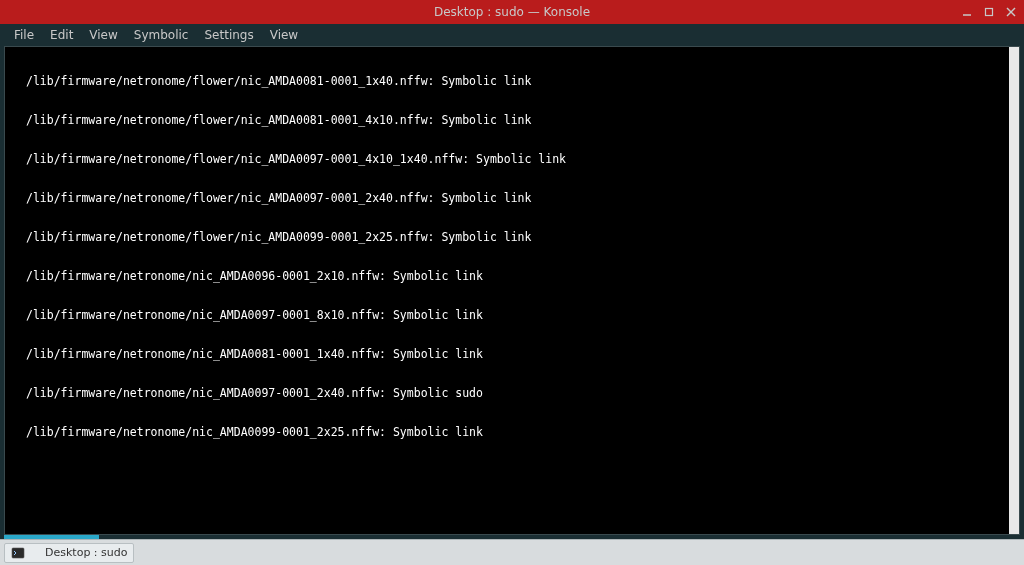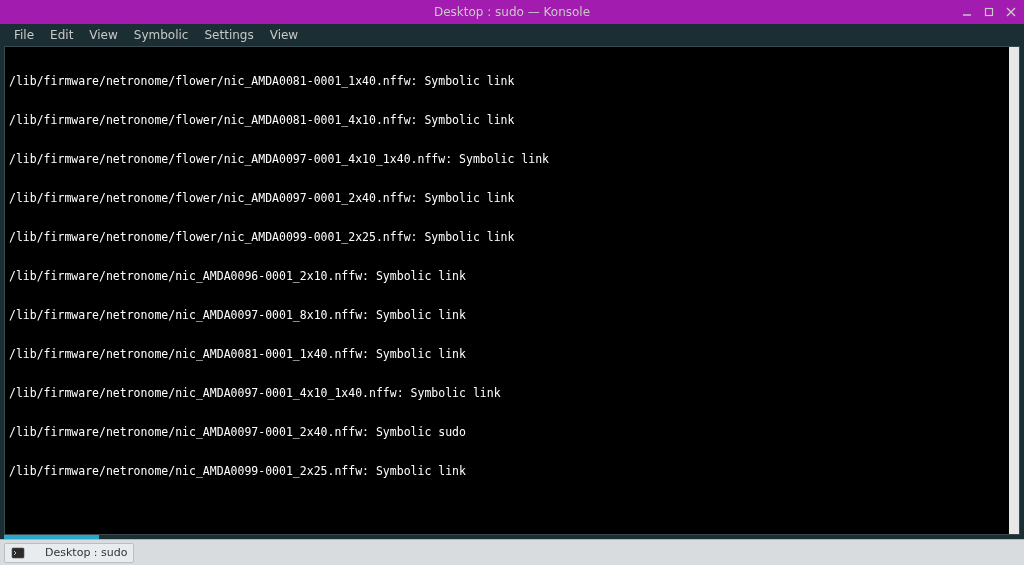--- a/index.html
+++ b/index.html
@@ -9,21 +9,21 @@
       background: #1a2e33;
       font-family: "DejaVu Sans", "Liberation Sans", sans-serif;
       font-size: 12px;
       color: #d0d0d0;
       overflow: hidden;
       display: flex;
       flex-direction: column;
     }
     .titlebar {
       height: 24px;
-      background: #a21caf;
+      background: #b91c1c;
       display: flex;
       align-items: center;
       justify-content: center;
       position: relative;
       flex-shrink: 0;
     }
     .titlebar-title {
       color: #c8c8c8;
       font-size: 12px;
     }
@@ -58,21 +58,21 @@
       padding: 2px 8px;
       color: #c8c8c8;
       font-size: 12px;
       cursor: pointer;
     }
     .terminal-frame {
       flex: 1;
       background: #000;
       border: 1px solid #3a4a4e;
       margin: 0 4px 0 4px;
-      padding: 2px 4px;
+      padding: 2px 21px;
       overflow: hidden;
       position: relative;
       display: flex;
       flex-direction: column;
     }
     .terminal {
       font-family: "DejaVu Sans Mono", "Liberation Mono", monospace;
       font-size: 11.5px;
       line-height: 13px;
       color: #ffffff;
@@ -168,21 +168,20 @@
 <div class="terminal-frame">
   <div class="terminal">
     <div class="term-line">/lib/firmware/netronome/flower/nic_AMDA0081-0001_1x40.nffw: Symbolic link</div>
     <div class="term-line">/lib/firmware/netronome/flower/nic_AMDA0081-0001_4x10.nffw: Symbolic link</div>
     <div class="term-line">/lib/firmware/netronome/flower/nic_AMDA0097-0001_4x10_1x40.nffw: Symbolic link</div>
     <div class="term-line">/lib/firmware/netronome/flower/nic_AMDA0097-0001_2x40.nffw: Symbolic link</div>
     <div class="term-line">/lib/firmware/netronome/flower/nic_AMDA0099-0001_2x25.nffw: Symbolic link</div>
     <div class="term-line">/lib/firmware/netronome/nic_AMDA0096-0001_2x10.nffw: Symbolic link</div>
     <div class="term-line">/lib/firmware/netronome/nic_AMDA0097-0001_8x10.nffw: Symbolic link</div>
     <div class="term-line">/lib/firmware/netronome/nic_AMDA0081-0001_1x40.nffw: Symbolic link</div>
-    <div class="term-line">/lib/firmware/netronome/nic_AMDA0097-0001_4x10_1x40.nffw: Symbolic link</div>
     <div class="term-line">/lib/firmware/netronome/nic_AMDA0097-0001_2x40.nffw: Symbolic sudo</div>
     <div class="term-line">/lib/firmware/netronome/nic_AMDA0099-0001_2x25.nffw: Symbolic link</div>
     
     
     
     
     
     
     
     

